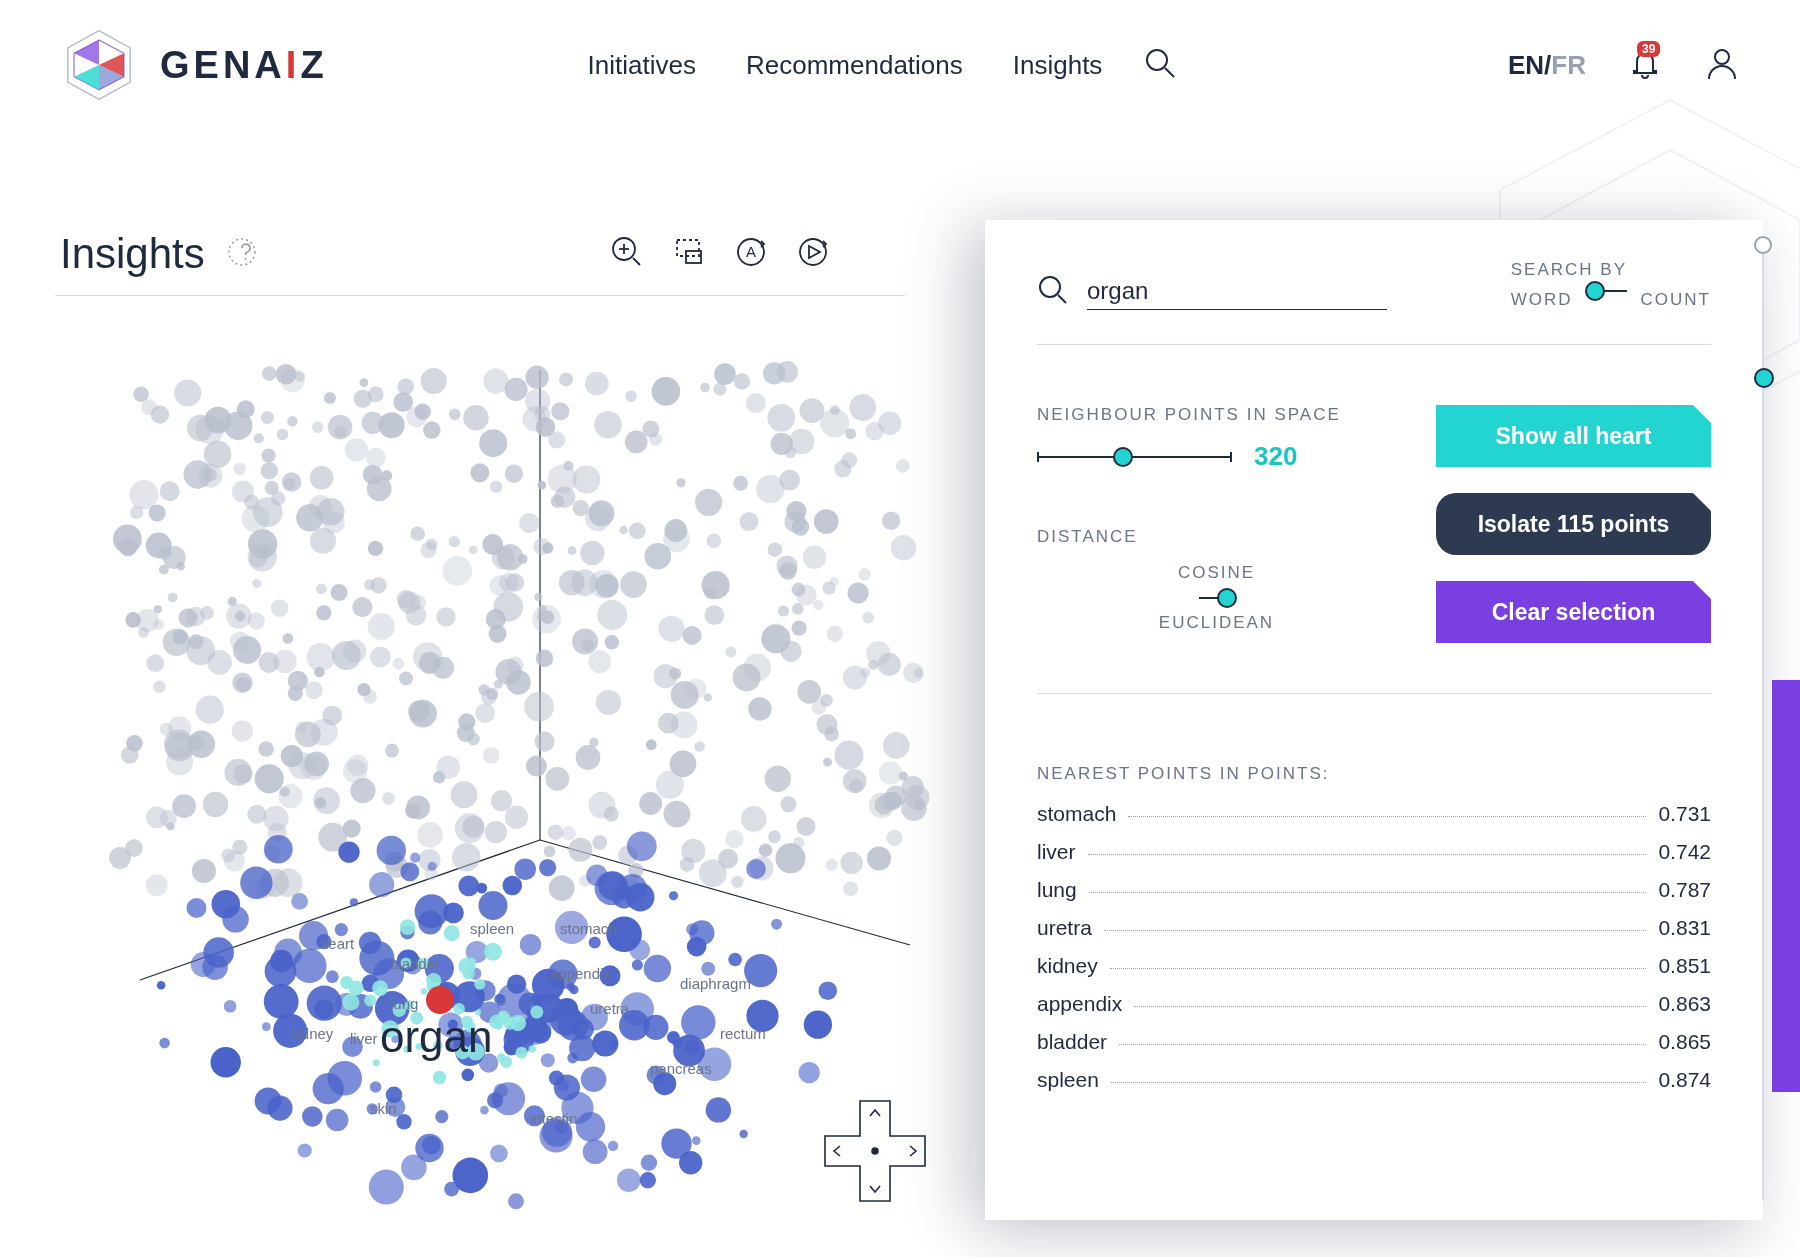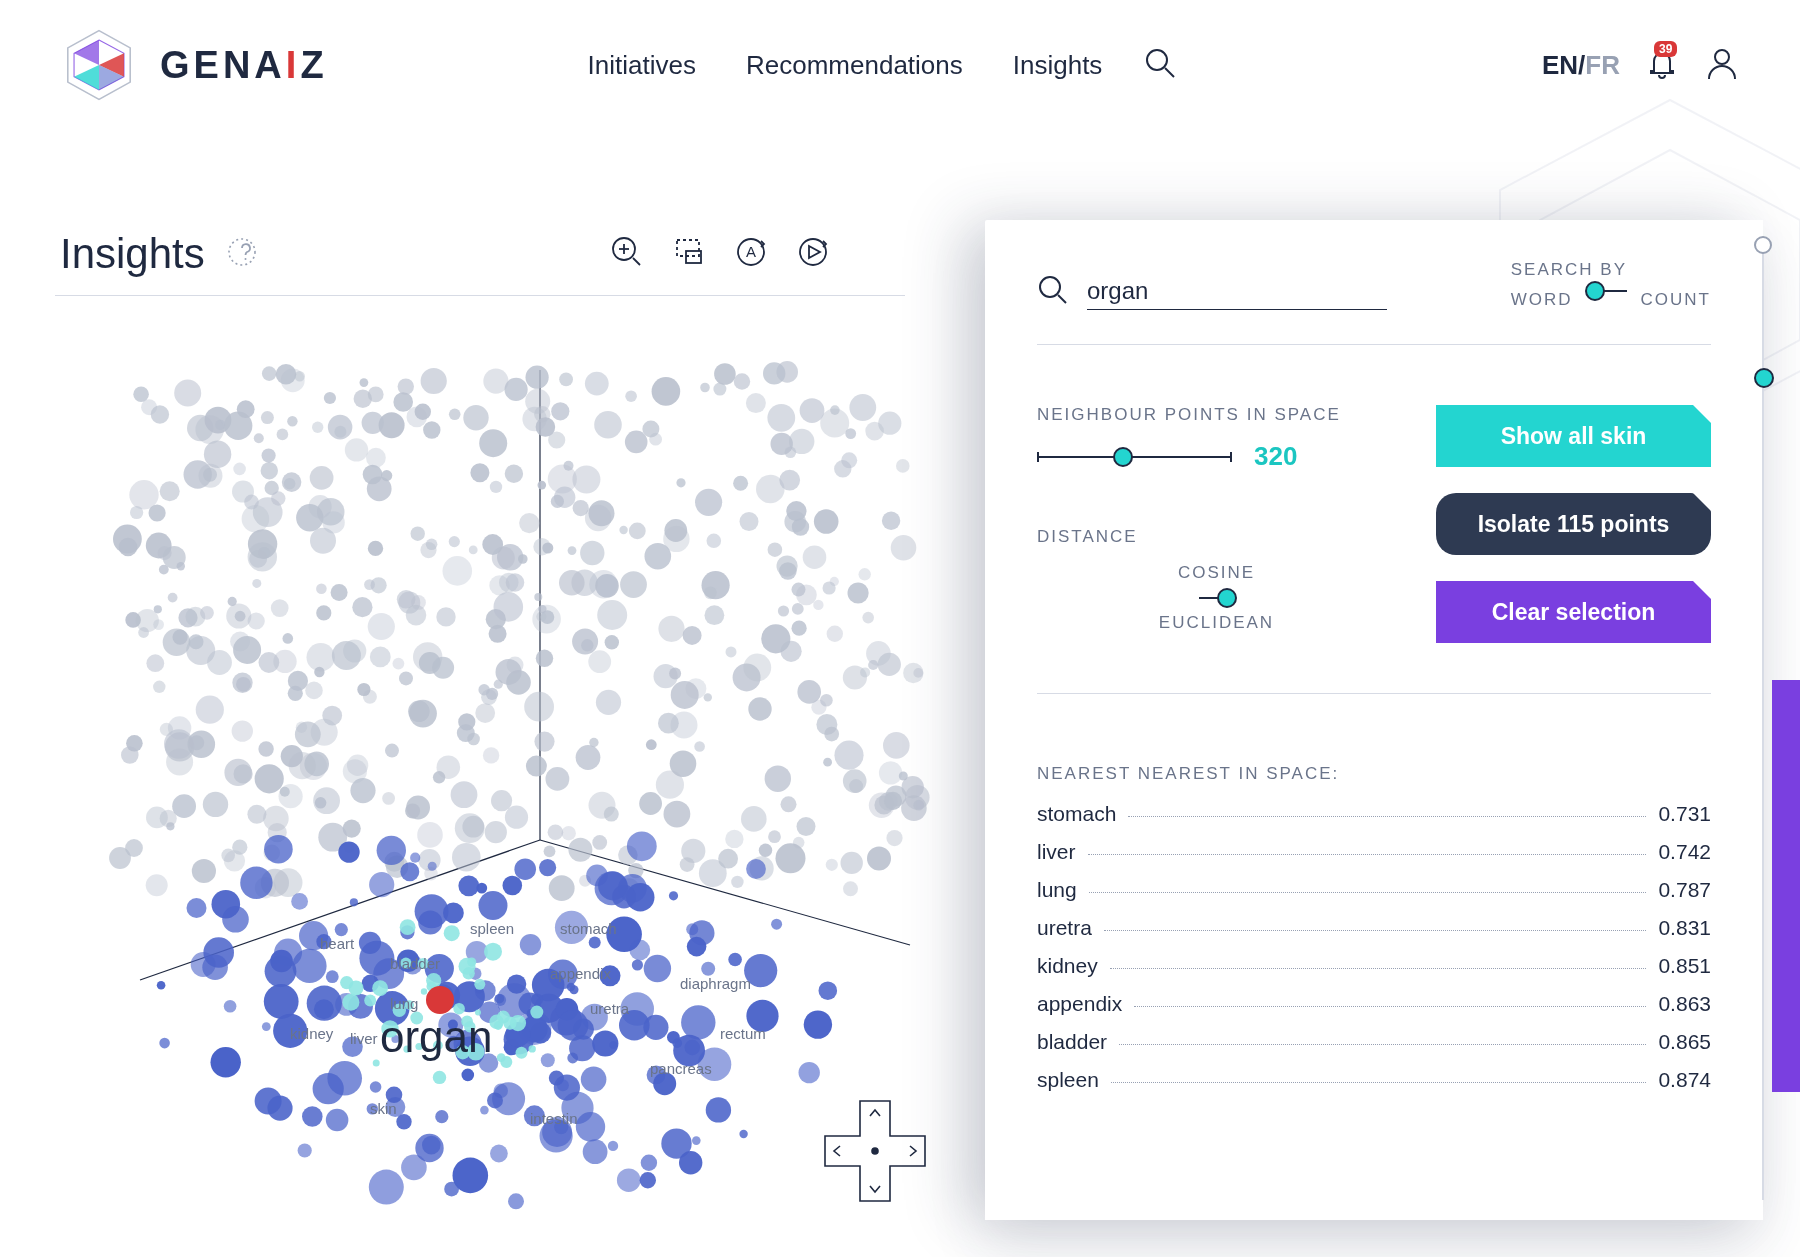--- a/index.html
+++ b/index.html
@@ -21,21 +21,21 @@
 
 .header{display:flex;align-items:center;height:130px;padding:0 60px;}
 .logo-group{display:flex;align-items:center;gap:22px;cursor:pointer;}
 .logo-badge{width:78px;height:78px;position:relative;}
 .logo-badge svg{width:100%;height:100%;}
 .logo-word{font-size:38px;font-weight:600;letter-spacing:4px;color:var(--ink);}
 .logo-word .ai-i{color:var(--red);}
 .nav{display:flex;gap:50px;margin-left:260px;}
 .nav-item{font-size:26px;color:var(--ink);cursor:pointer;}
 .header-search{margin-left:40px;cursor:pointer;}
-.header-right{margin-left:auto;display:flex;align-items:center;gap:24px;}
+.header-right{margin-left:auto;display:flex;align-items:center;gap:41px;}
 .lang{font-size:26px;font-weight:700;color:var(--ink);}
 .lang .alt{color:var(--ink-light);font-weight:600;}
 .bell{position:relative;cursor:pointer;}
 .bell-badge{position:absolute;top:-4px;left:10px;background:var(--red);color:#fff;font-size:12px;font-weight:700;padding:1px 5px;border-radius:6px;}
 .avatar-icon{cursor:pointer;}
 
 
 .deco-hex{position:absolute;top:90px;right:-60px;opacity:0.55;pointer-events:none;}
 
 
@@ -956,30 +956,30 @@
           <span class="toggle-opt">COSINE</span>
           <span class="toggle-track" style="width:36px">
               <span class="toggle-knob" style="left:18px"></span>
             </span>
           <span class="toggle-opt">EUCLIDEAN</span>
         </div>
       </div>
     </div>
 
     <div class="btns">
-      <div class="btn btn-teal">Show all skin</div>
+      <div class="btn btn-teal">Show all heart</div>
       <div class="btn btn-navy">Isolate 115 points</div>
       <div class="btn btn-purple">Clear selection</div>
     </div>
   </div>
 
   <div class="thin-divider" style="margin-top:50px"></div>
 
   <div class="nearest">
-    <div class="nearest-title">NEAREST NEAREST IN SPACE:</div>
+    <div class="nearest-title">NEAREST POINTS IN POINTS:</div>
     <div id="nearest-rows">
         <div class="near-row">
           <span>stomach</span>
           <span class="dots"></span>
           <span class="val">0.731</span>
         </div>
         <div class="near-row">
           <span>liver</span>
           <span class="dots"></span>
           <span class="val">0.742</span>

